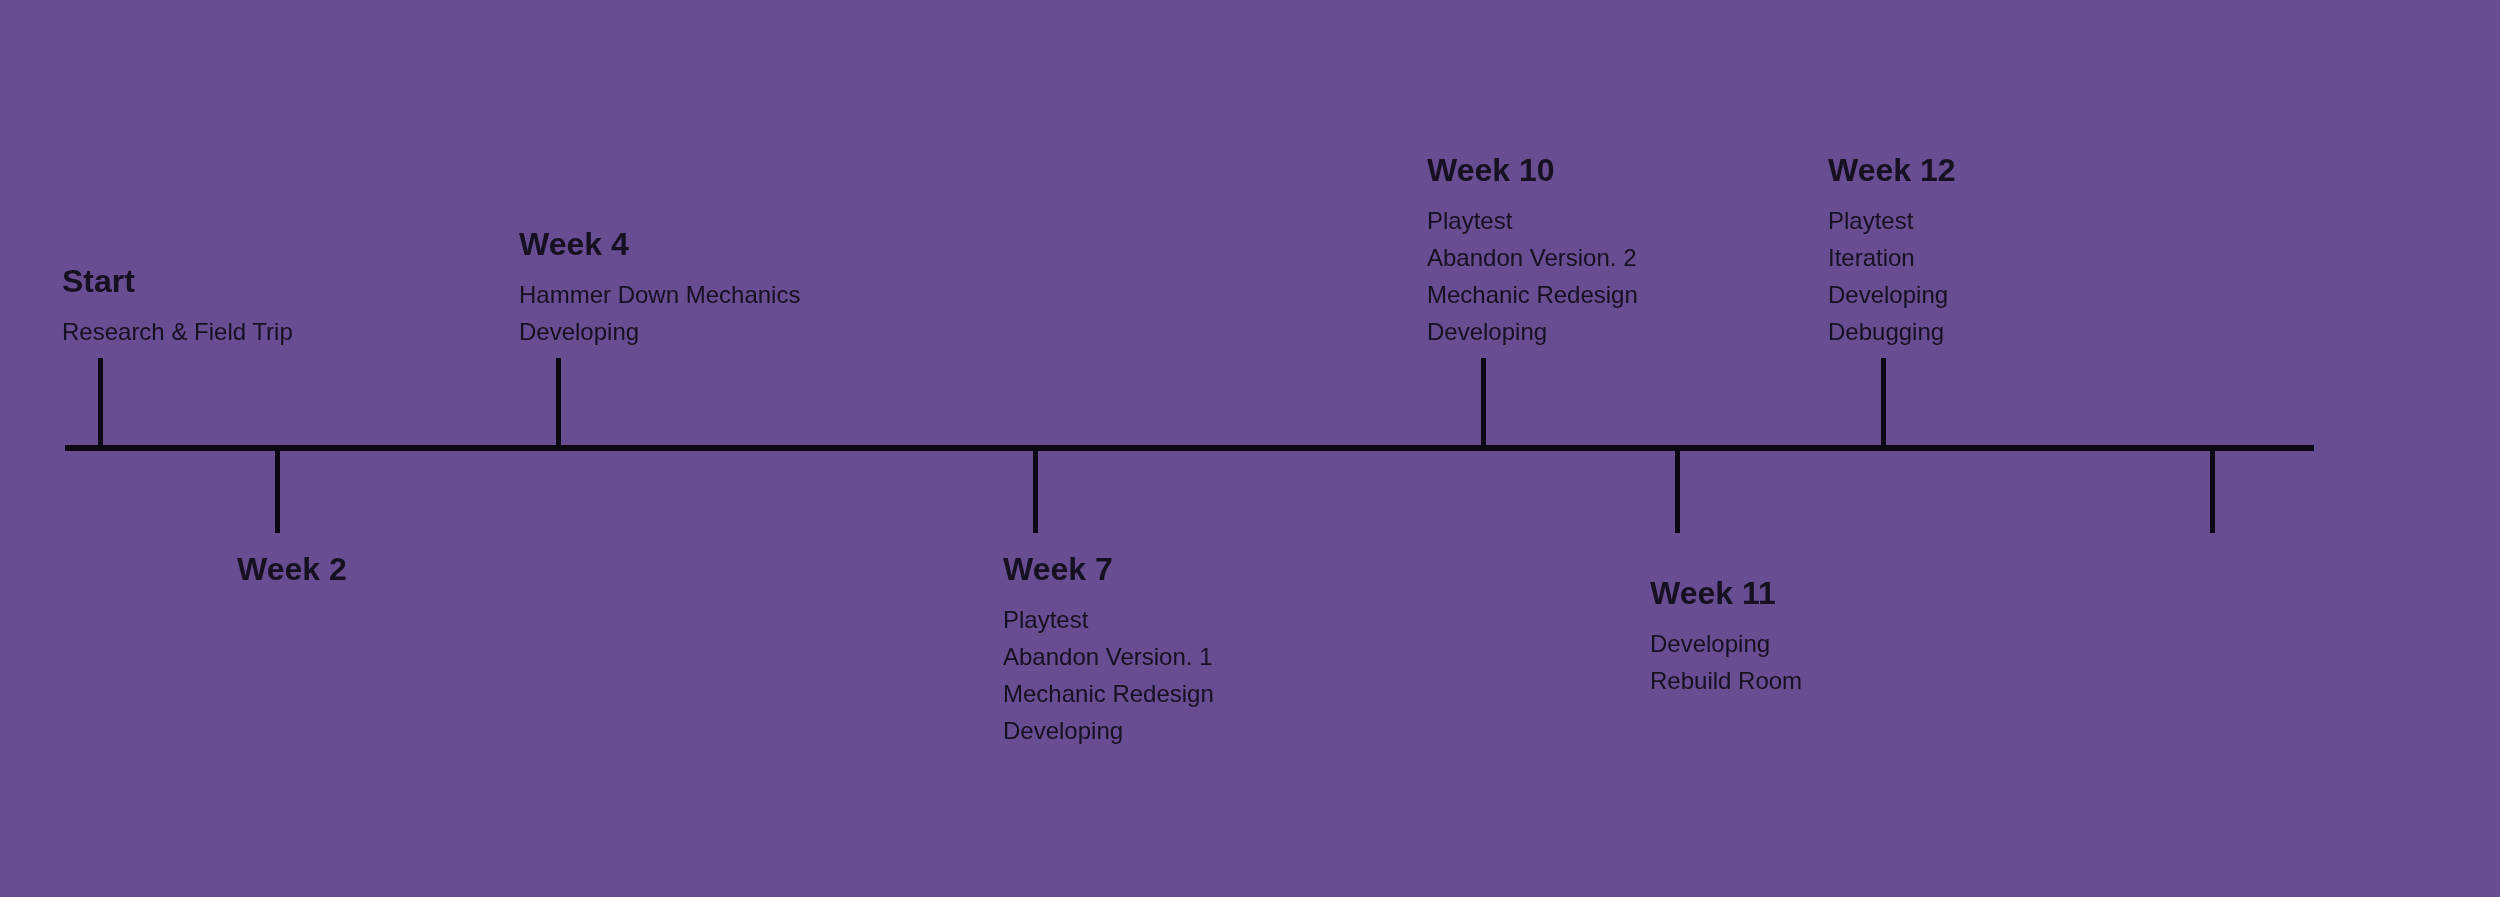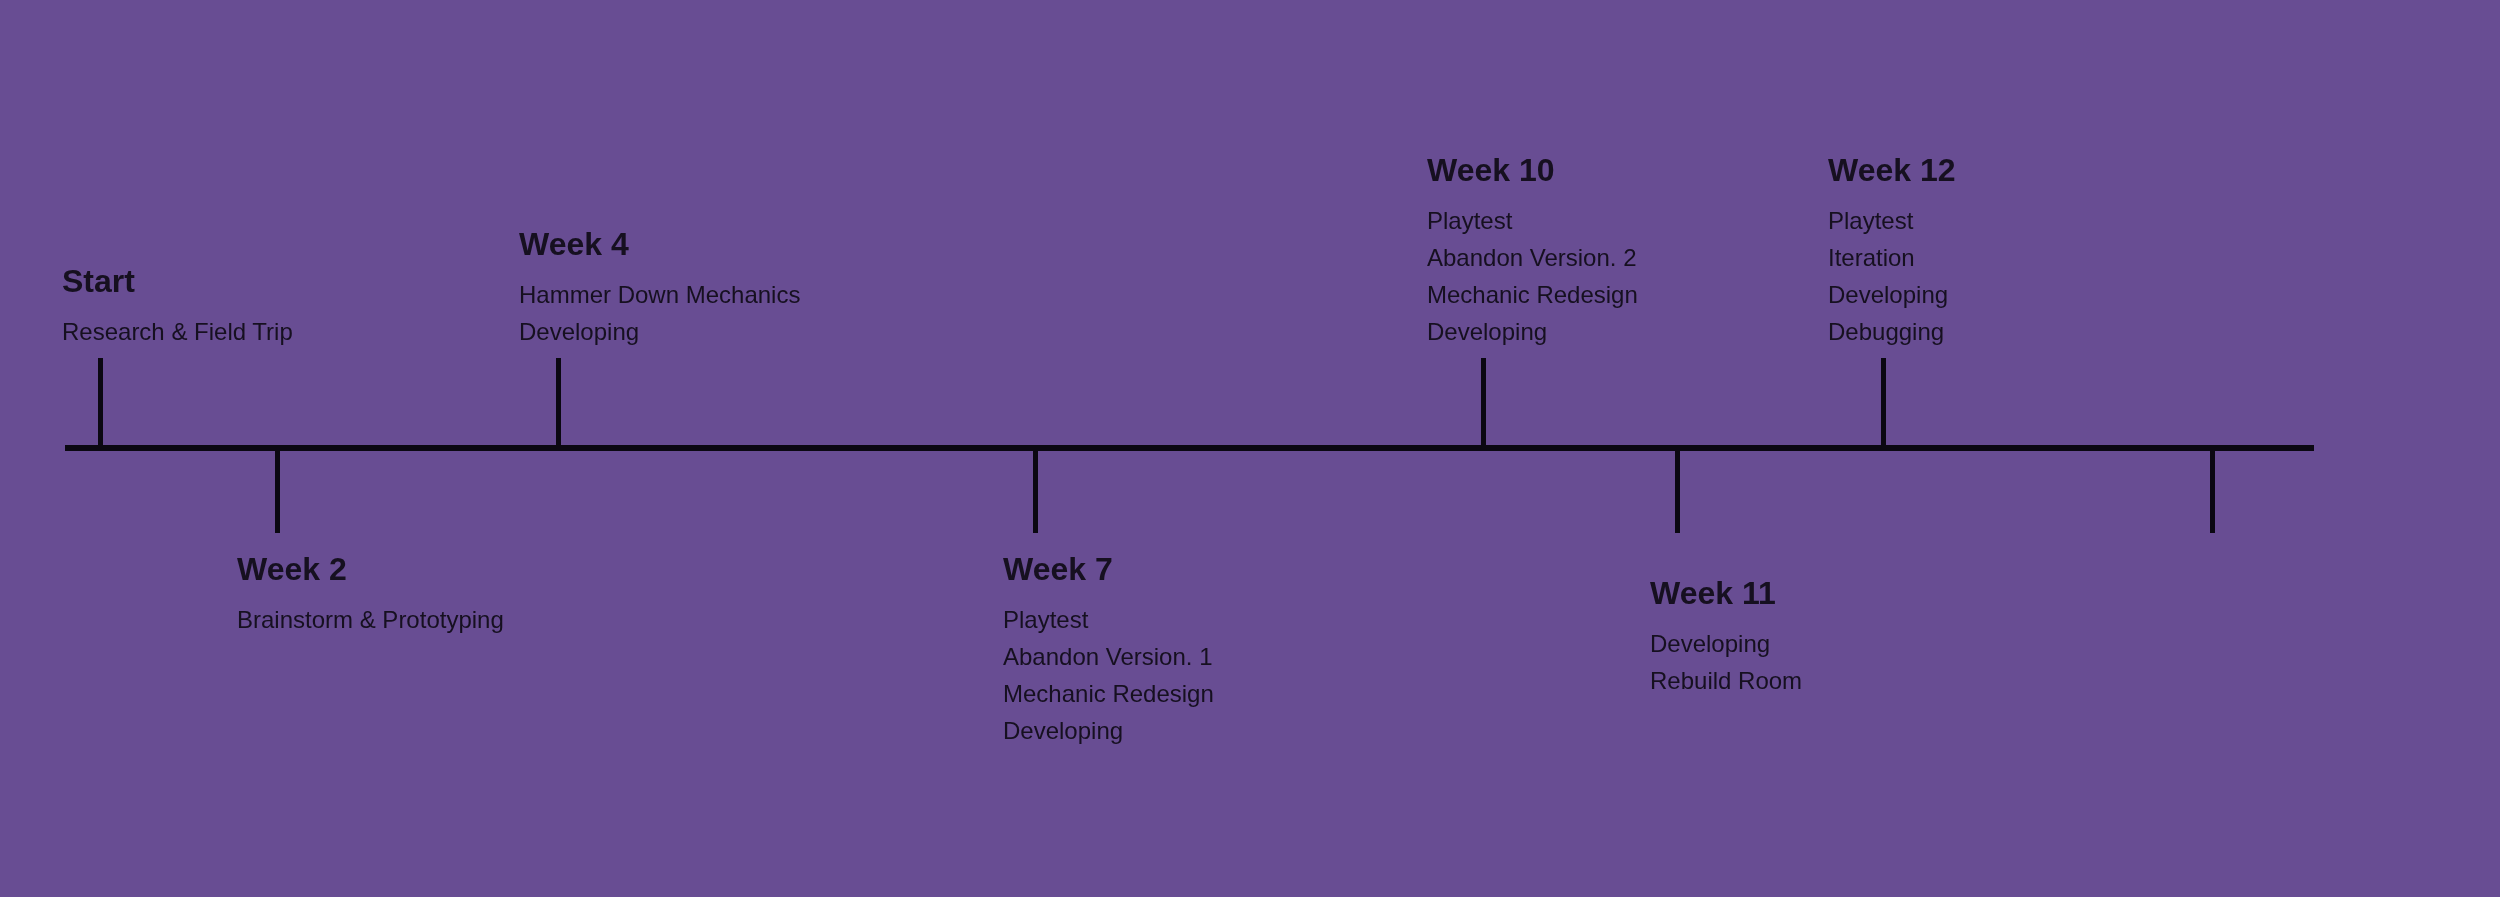--- a/index.html
+++ b/index.html
@@ -58,23 +58,20 @@
 <div class="tick above" style="left: 98px;"></div>
     <div class="milestone above" style="left: 62px;">
     <div class="title">Start</div>
     <div class="details">
         <div class="detail-line">Research &amp; Field Trip</div>
       </div>
   </div>
     <div class="tick below" style="left: 275px;"></div>
     <div class="milestone below" style="left: 237px;">
     <div class="title">Week 2</div>
-    <div class="details">
-        <div class="detail-line">Brainstorm &amp; Prototyping</div>
-      </div>
   </div>
     <div class="tick above" style="left: 556px;"></div>
     <div class="milestone above" style="left: 507px; margin-left: 12px;">
     <div class="title">Week 4</div>
     <div class="details">
         <div class="detail-line">Hammer Down Mechanics</div>
         <div class="detail-line">Developing</div>
       </div>
   </div>
     <div class="tick below" style="left: 1033px;"></div>

